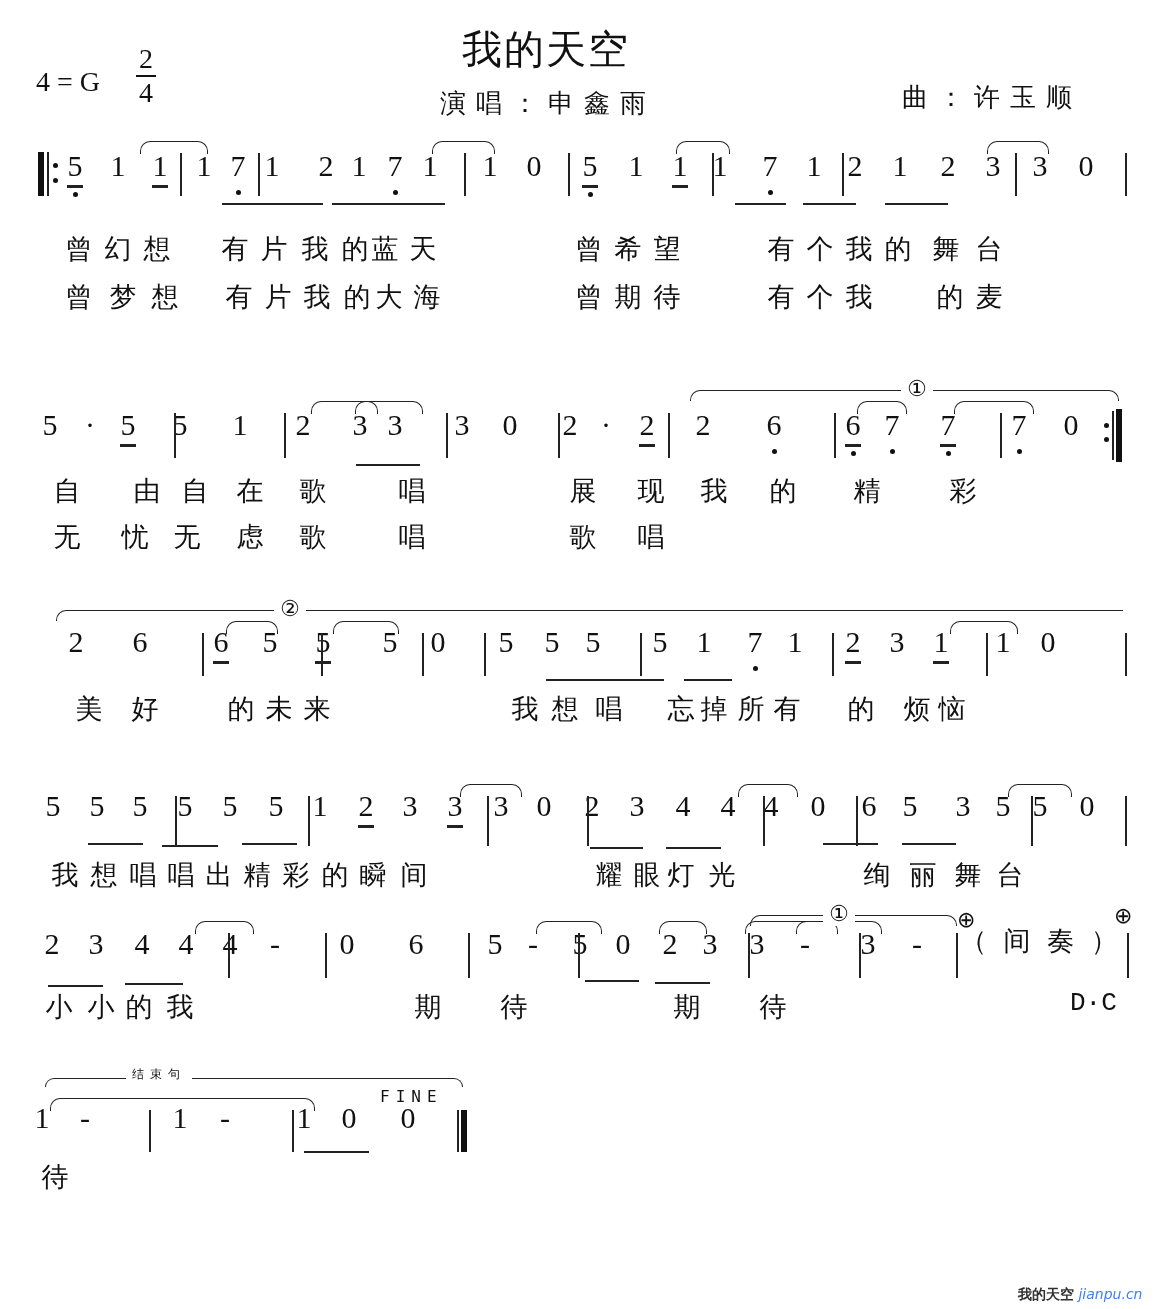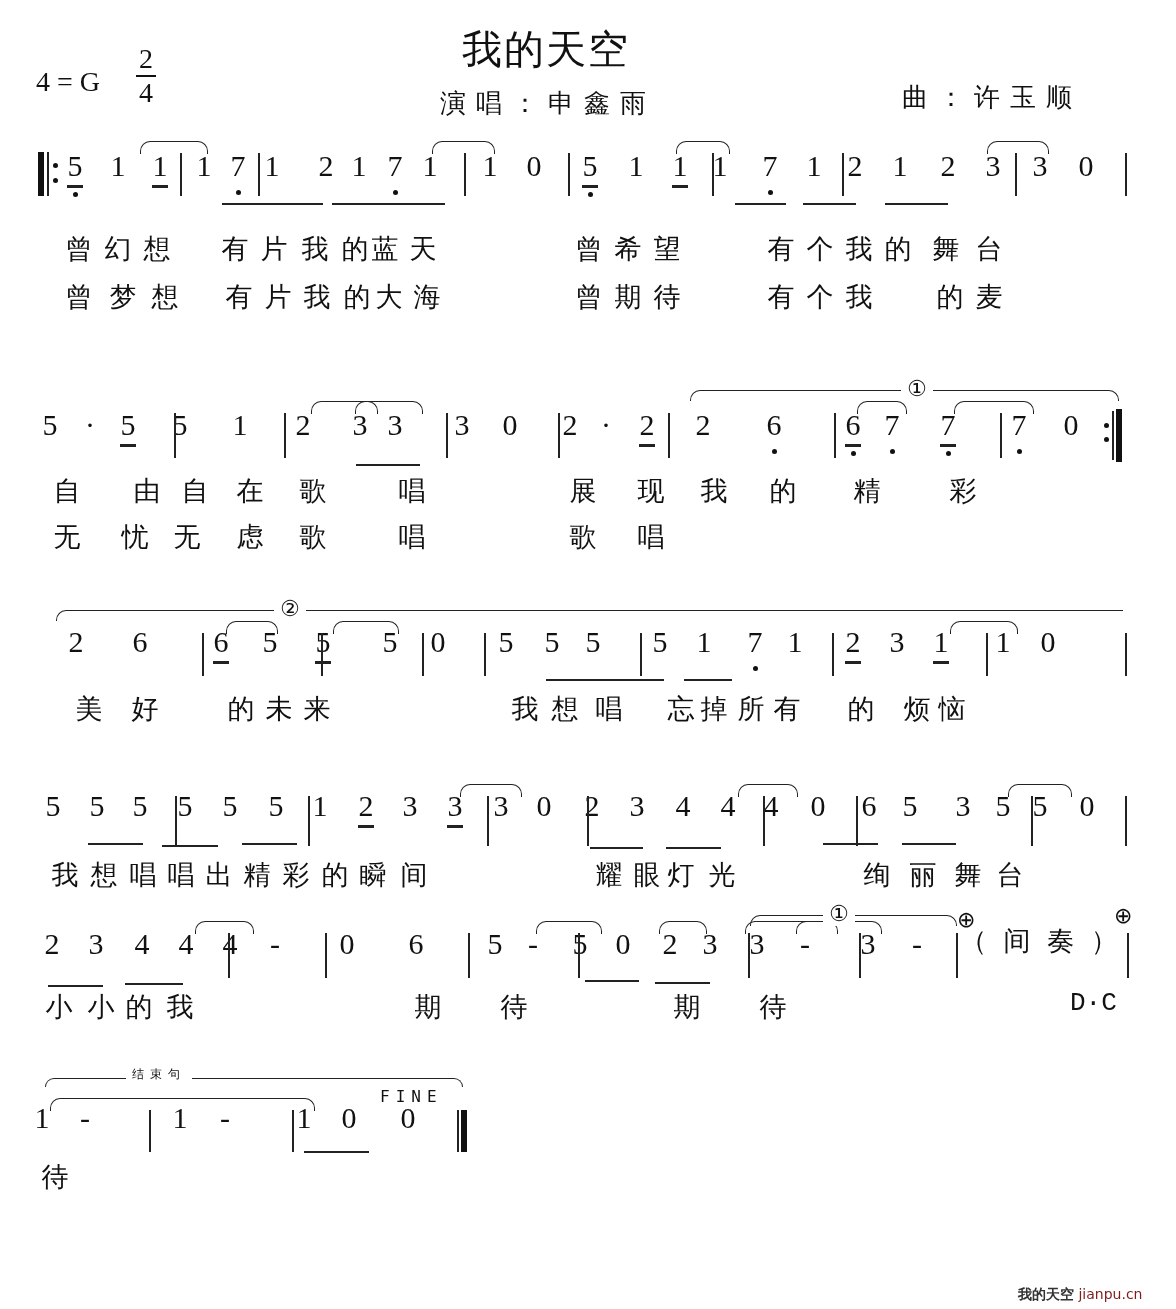--- a/index.html
+++ b/index.html
@@ -17,21 +17,21 @@
   .dot{width:5px;height:5px;border-radius:50%;background:#111;}
   .bl{width:1.5px;background:#222;}
   .bl-thick{width:6px;background:#111;}
   .tie{border:1.5px solid #222;border-bottom:none;border-radius:10px 10px 0 0;height:12px;}
   .volta{border:1.5px solid #222;border-bottom:none;border-radius:10px 10px 0 0;height:10px;}
   .vlabel{background:#fff;padding:0 6px;font-size:22px;font-family:"DejaVu Sans",sans-serif;}
   .small{font-family:"DejaVu Sans Mono",monospace;font-size:16px;letter-spacing:6px;}
   .coda{font-size:22px;font-family:"DejaVu Sans",sans-serif;}
   .dc{font-size:26px;font-family:"Liberation Mono",monospace;}
   .wm{font-family:"DejaVu Sans",sans-serif;font-size:14px;color:#333;}
-  .wm span{color:#7f1d1d;}
+  .wm span{color:#3b82f6;font-style:italic;}
 </style>
 </head>
 <body>
 
 <div id="sheet">
 
   <div class="abs key" style="left:36px;top:66px;">4 = G</div>
   <div class="abs frac" style="left:136px;top:44px;">
     <span>2</span>
     <span class="bar"></span>

